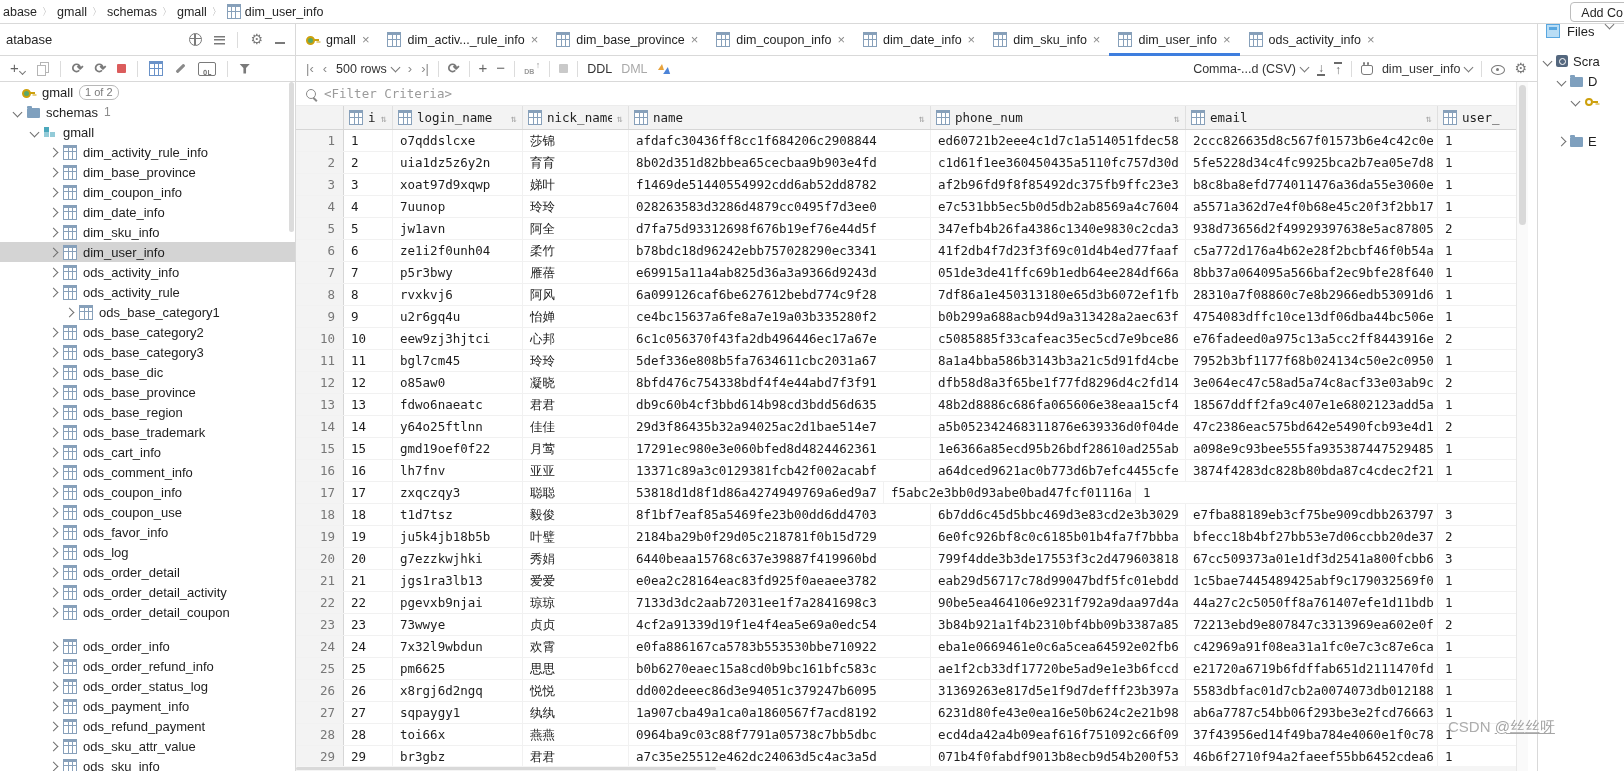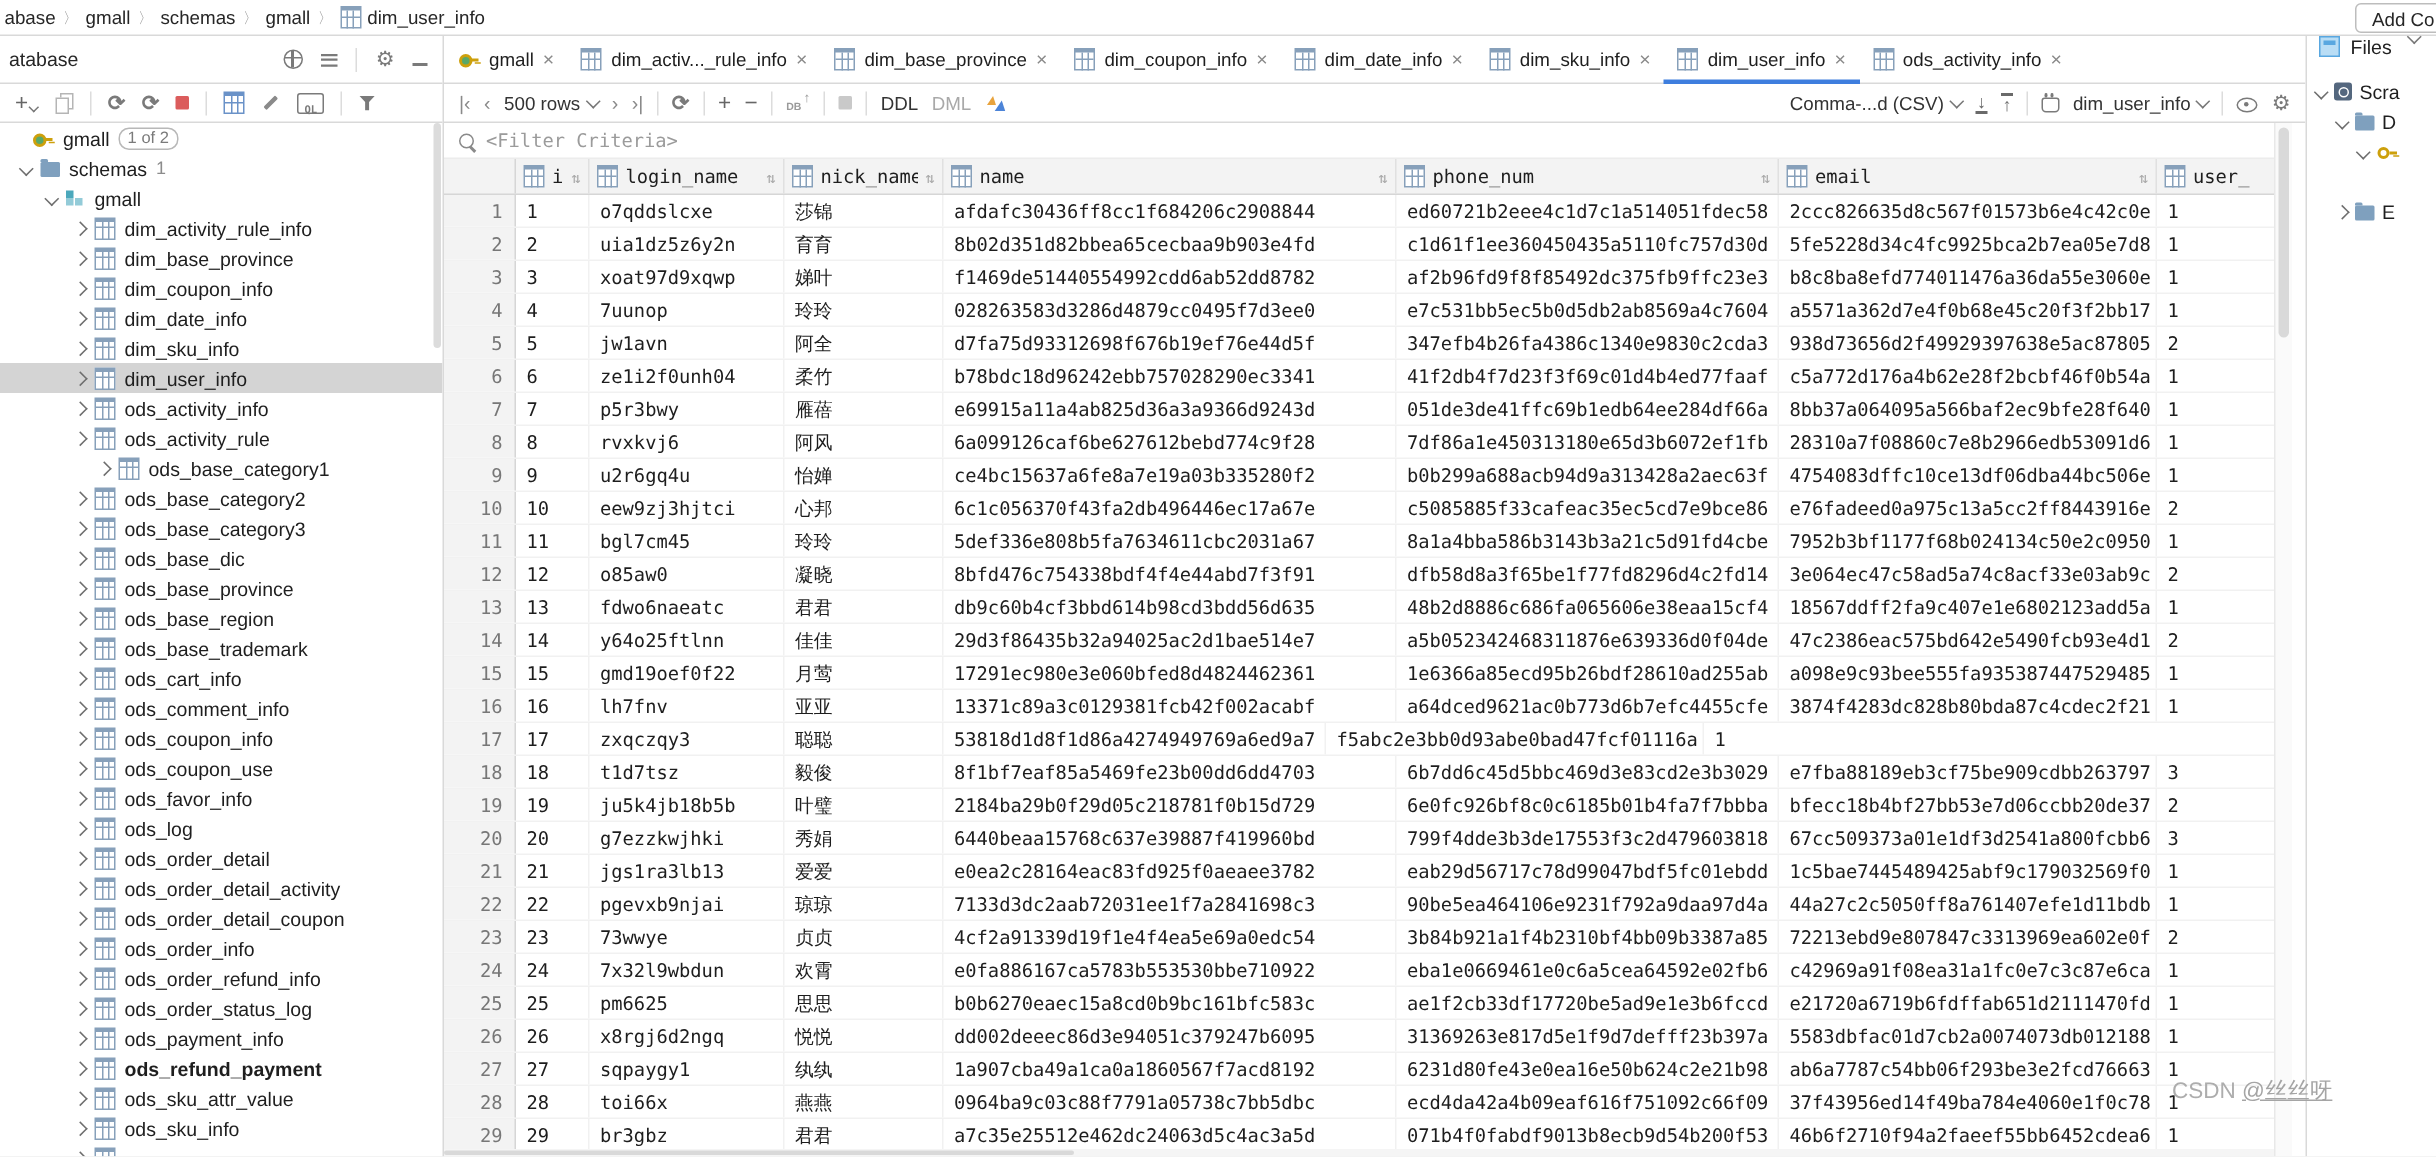--- a/index.html
+++ b/index.html
@@ -357,41 +357,41 @@
       <div class="trow" style="padding-left: 50px;">
         <span class="chev right"></span>
         <span class="ic ic-table"></span>
         <span class="tlabel">ods_order_detail_activity</span>
       </div>
       <div class="trow" style="padding-left: 50px;">
         <span class="chev right"></span>
         <span class="ic ic-table"></span>
         <span class="tlabel">ods_order_detail_coupon</span>
       </div>
-      <div class="trow" style="padding-left: 50px;">
+      <div class="trow" style="padding-left: 50px; margin-top: 14px;">
         <span class="chev right"></span>
         <span class="ic ic-table"></span>
         <span class="tlabel">ods_order_info</span>
       </div>
       <div class="trow" style="padding-left: 50px;">
         <span class="chev right"></span>
         <span class="ic ic-table"></span>
         <span class="tlabel">ods_order_refund_info</span>
       </div>
       <div class="trow" style="padding-left: 50px;">
         <span class="chev right"></span>
         <span class="ic ic-table"></span>
         <span class="tlabel">ods_order_status_log</span>
       </div>
       <div class="trow" style="padding-left: 50px;">
         <span class="chev right"></span>
         <span class="ic ic-table"></span>
         <span class="tlabel">ods_payment_info</span>
       </div>
-      <div class="trow" style="padding-left: 50px; font-weight: bold;">
+      <div class="trow" style="padding-left: 50px;">
         <span class="chev right"></span>
         <span class="ic ic-table"></span>
         <span class="tlabel">ods_refund_payment</span>
       </div>
       <div class="trow" style="padding-left: 50px;">
         <span class="chev right"></span>
         <span class="ic ic-table"></span>
         <span class="tlabel">ods_sku_attr_value</span>
       </div>
       <div class="trow" style="padding-left: 50px;">

